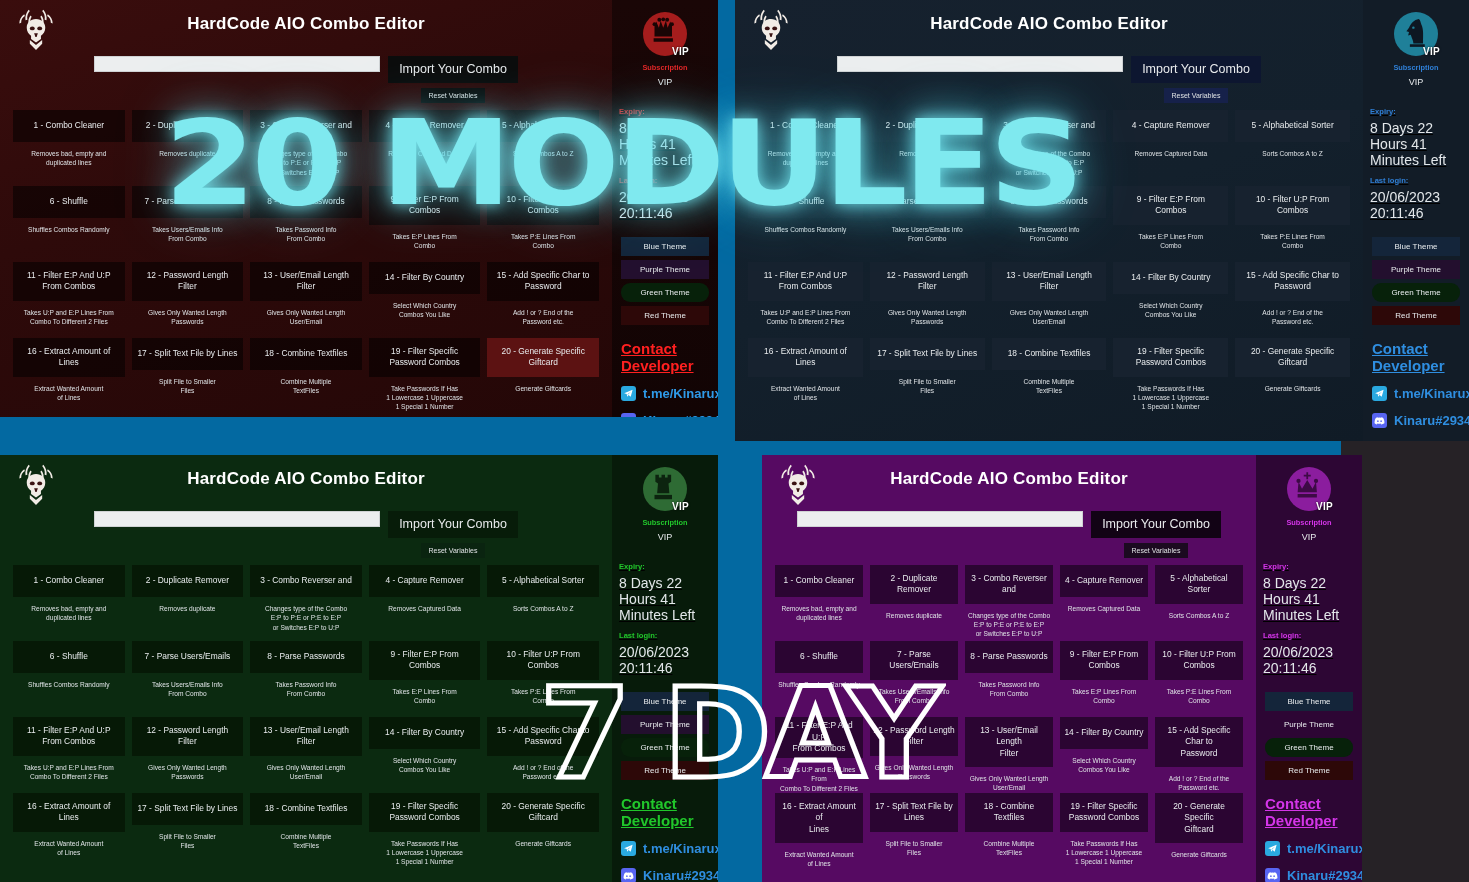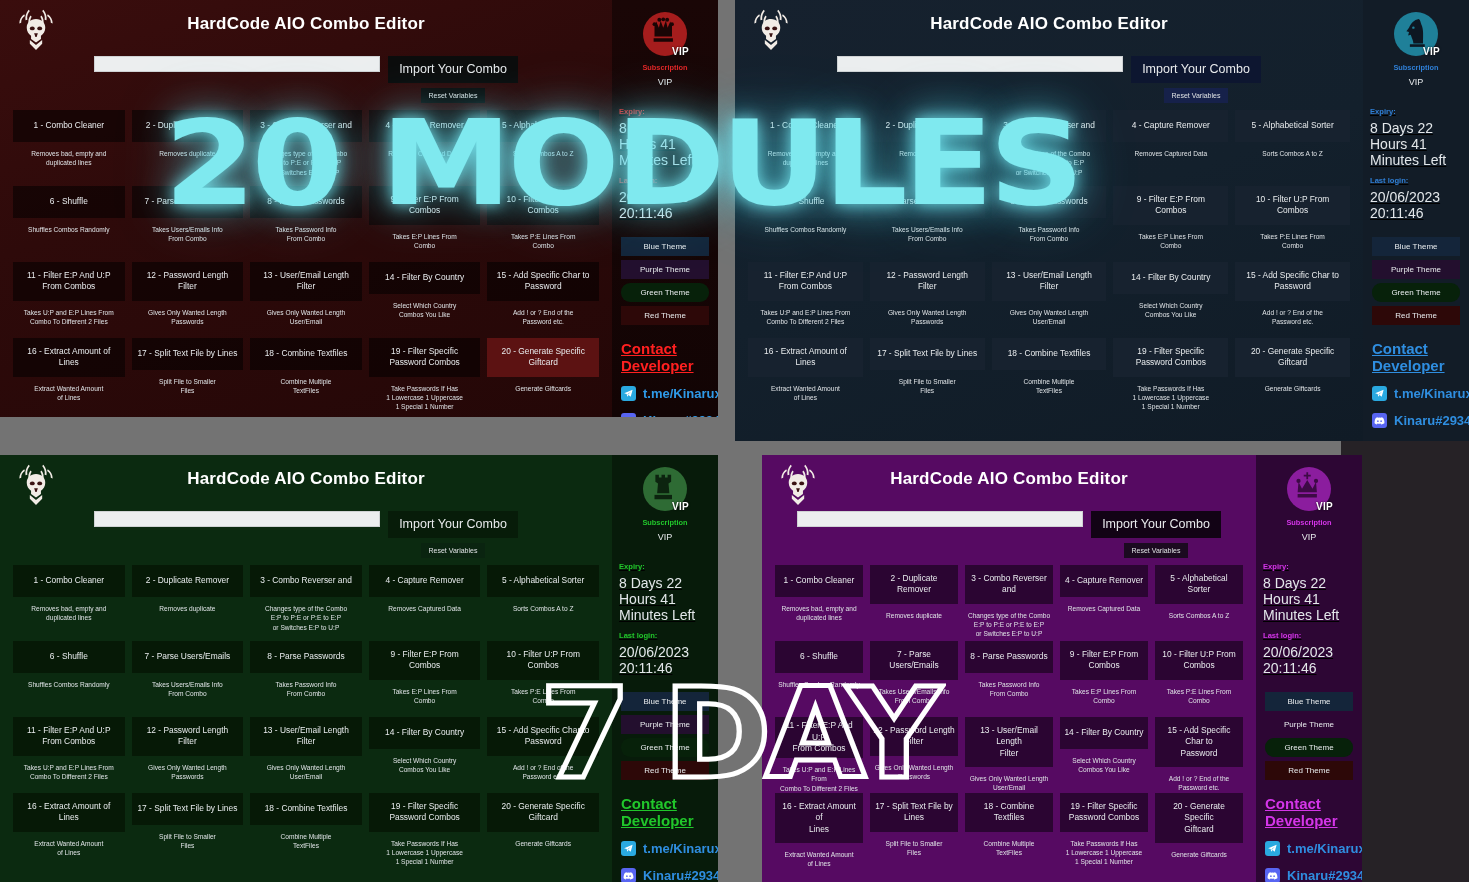--- a/index.html
+++ b/index.html
@@ -1,18 +1,18 @@
 <!DOCTYPE html>
 <html><head>
 <meta charset="utf-8">
 <style>
   html,body{margin:0;padding:0;background:#262226;}
   body{width:1469px;height:882px;overflow:hidden;font-family:"Liberation Sans",sans-serif;}
 
-  #stage{position:relative;width:1341px;height:882px;background:#737373;}
+  #stage{position:relative;width:1341px;height:882px;background:#0369a1;}
 
   .quad{position:absolute;overflow:hidden;}
   #q-red{left:0;top:0;width:718px;height:417px;}
   #q-blue{left:735px;top:0;width:734px;height:441px;}
   #q-green{left:0;top:455px;width:718px;height:427px;}
   #q-purple{left:762px;top:455px;width:600px;height:427px;}
 
   .app{position:absolute;inset:0;display:flex;}
   .main{flex:1 1 auto;position:relative;overflow:hidden;}
   .side{width:106px;flex:0 0 106px;position:relative;display:flex;flex-direction:column;}

